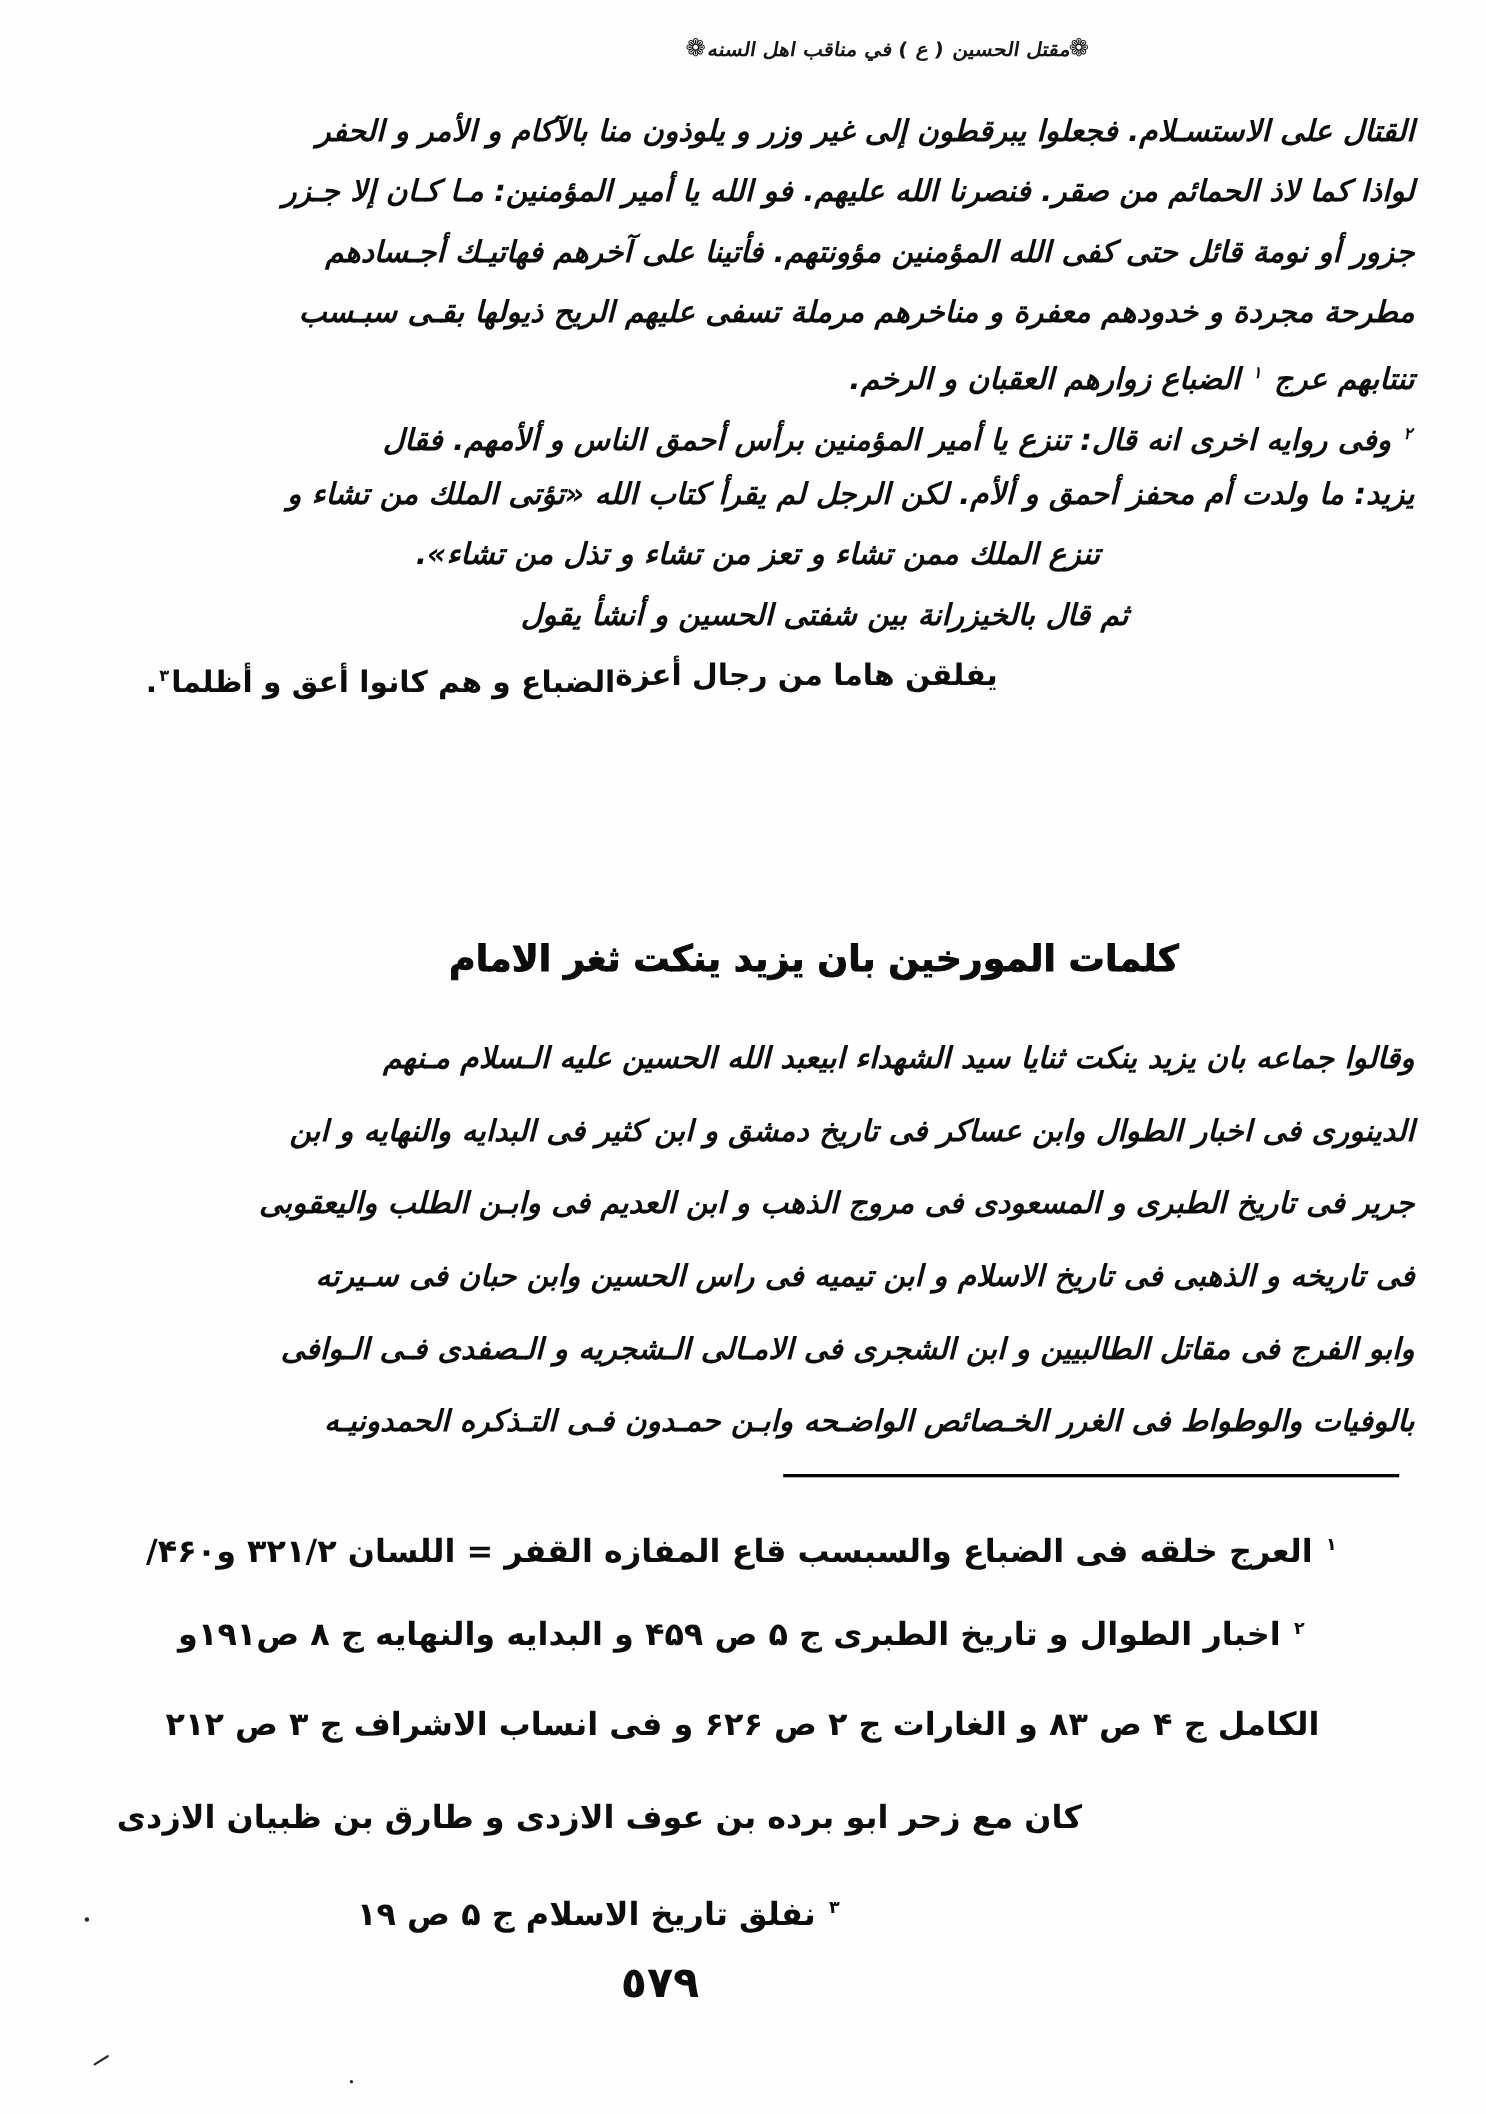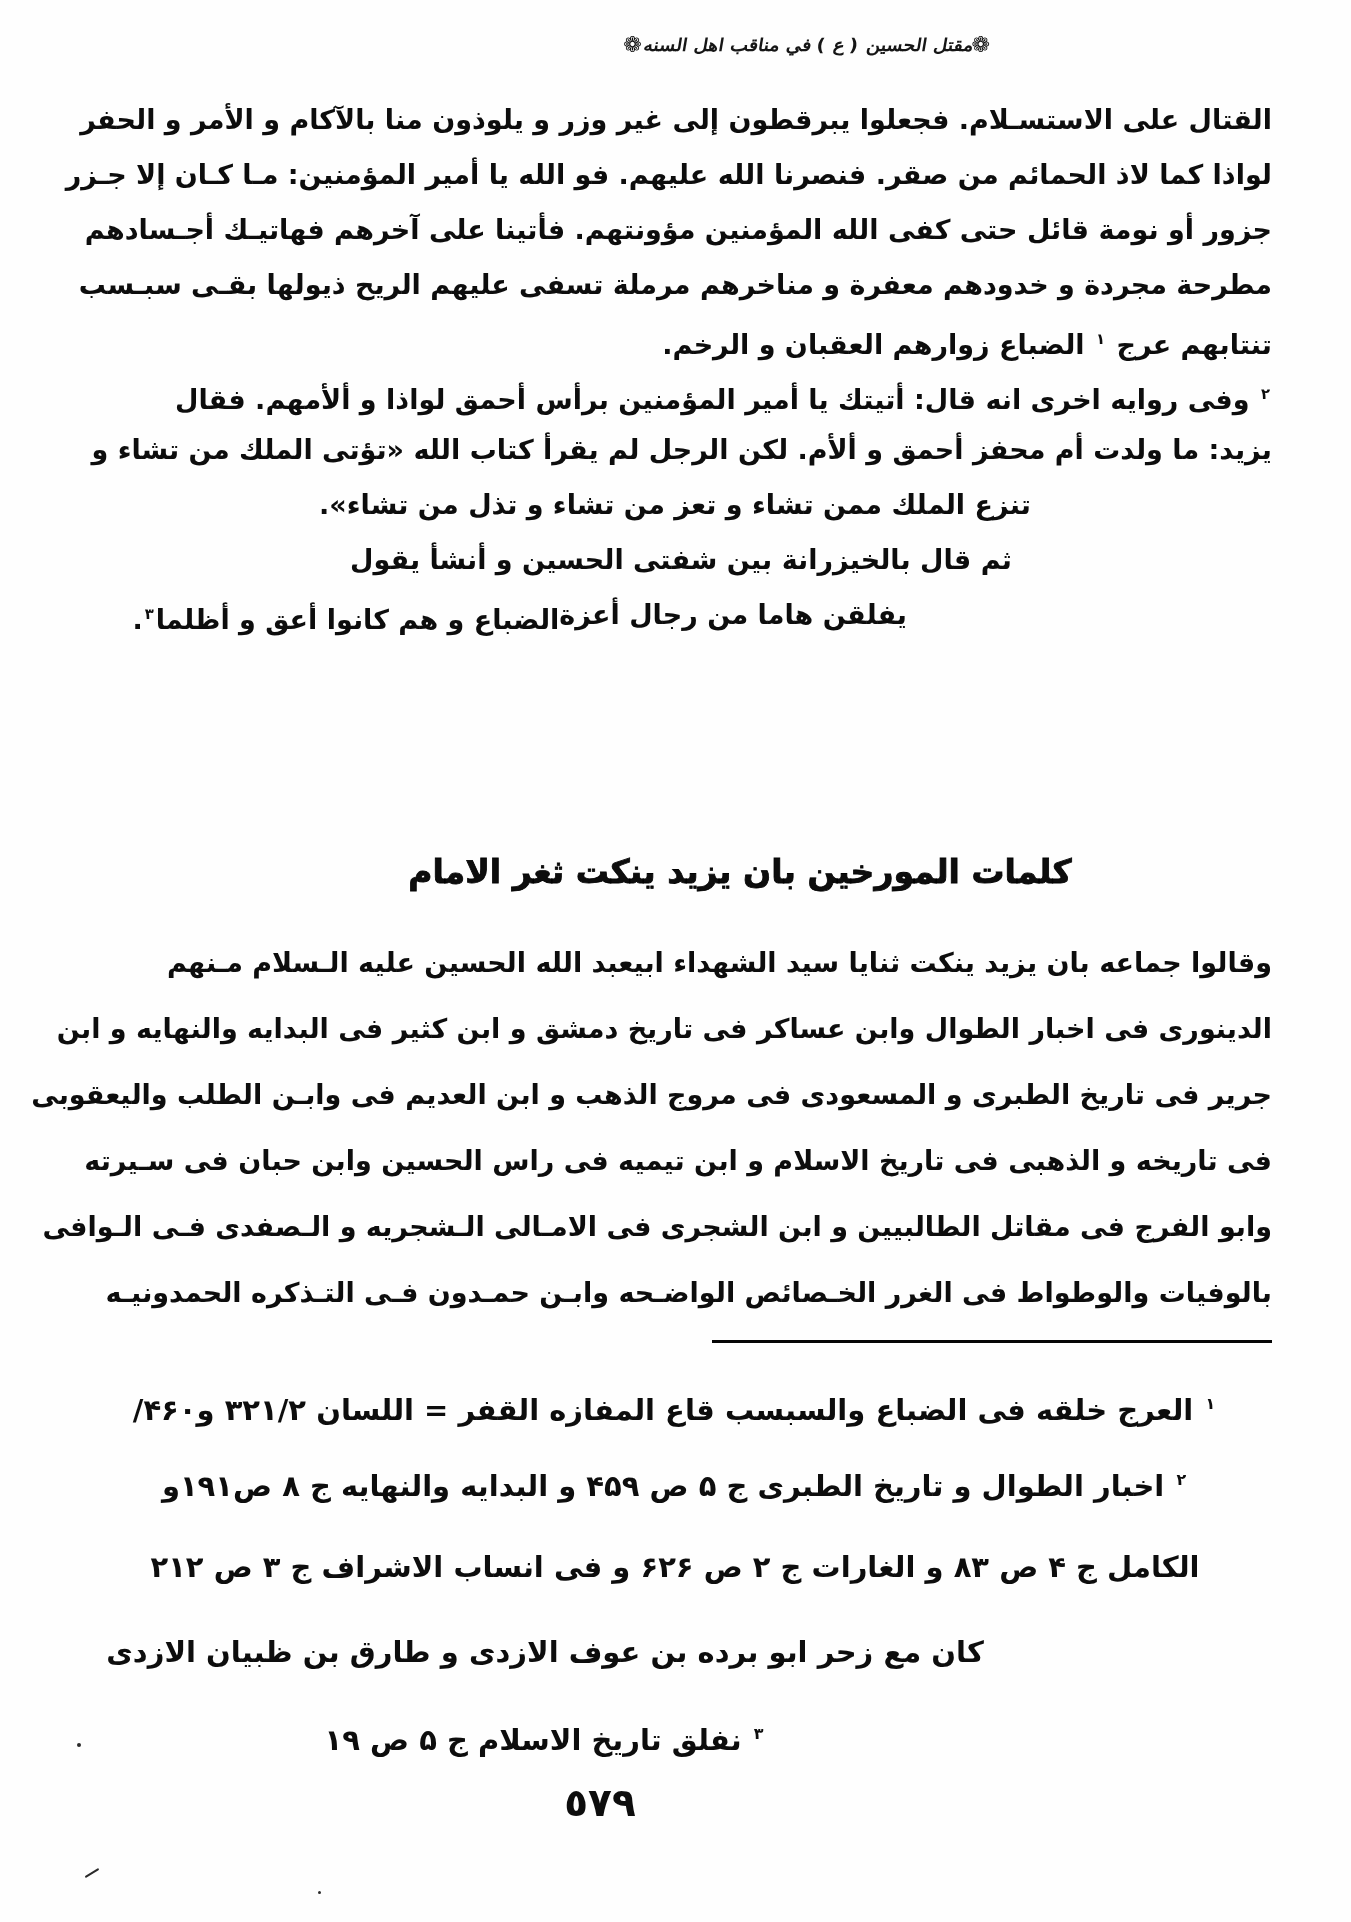--- a/index.html
+++ b/index.html
@@ -20,22 +20,22 @@
     direction:rtl;
   }
   .running-head .title{
     font-size:19px;font-style:italic;font-weight:600;color:#161616;
     transform:skewX(6deg) scaleY(.92);
     white-space:nowrap;letter-spacing:-0.5px;
   }
   .ornament{font-size:22px;color:#0a0a0a;line-height:1;}
   
   .body-block{
-    position:absolute;right:79px;width:1194px;
-    font-size:27px;font-weight:700;line-height:55px;
+    position:absolute;right:65px;width:1194px;
+    font-size:27px;font-weight:700;line-height:55px;font-style:italic;
   }
   .b1{top:92px;}
   .bline{white-space:nowrap;text-align:right;height:55px;}
   .bline.center{text-align:center;}
   .bline.indent-260{padding-right:260px;box-sizing:border-box;}
   sup.fn{font-size:0.55em;vertical-align:super;font-weight:700;padding:0 2px;}
   
   .verse-row{
     position:absolute;top:587px;left:285px;width:622px;height:55px;
     display:flex;justify-content:space-between;direction:rtl;
@@ -94,21 +94,21 @@
     <div class="bline">لواذا كما لاذ الحمائم من صقر. فنصرنا الله عليهم. فو الله يا أمير المؤمنين: مـا كـان إلا جـزر</div>
     <div class="bline">جزور أو نومة قائل حتى كفى الله المؤمنين مؤونتهم. فأتينا على آخرهم فهاتيـك أجـسادهم</div>
     <div class="bline">مطرحة مجردة و خدودهم معفرة و مناخرهم مرملة  تسفى عليهم الريح ذيولها بقـى سبـسب</div>
     <div class="bline">
       <span>تنتابهم عرج</span>
       <sup class="fn">١</sup>
       <span>الضباع زوارهم العقبان و الرخم.</span>
     </div>
     <div class="bline">
       <sup class="fn">٢</sup>
-      <span>وفى روايه اخرى انه قال: أتيتك يا أمير المؤمنين برأس أحمق لواذا و ألأمهم. فقال</span>
+      <span>وفى روايه اخرى انه قال: تنزع يا أمير المؤمنين برأس أحمق الناس و ألأمهم. فقال</span>
     </div>
     <div class="bline">يزيد: ما ولدت أم محفز أحمق و ألأم. لكن الرجل لم يقرأ كتاب الله «تؤتى الملك من تشاء و</div>
     <div class="bline center">تنزع الملك ممن تشاء و تعز من تشاء و تذل من تشاء».</div>
     <div class="bline indent-260">ثم قال بالخيزرانة بين شفتى الحسين و أنشأ يقول</div>
   </div>
 
   <div class="verse-row">
     <span>يفلقن هاما من رجال أعزة</span>
     <span>
       <span>الضباع و هم كانوا أعق و أظلما</span><sup class="fn">٣</sup><span>.</span>

